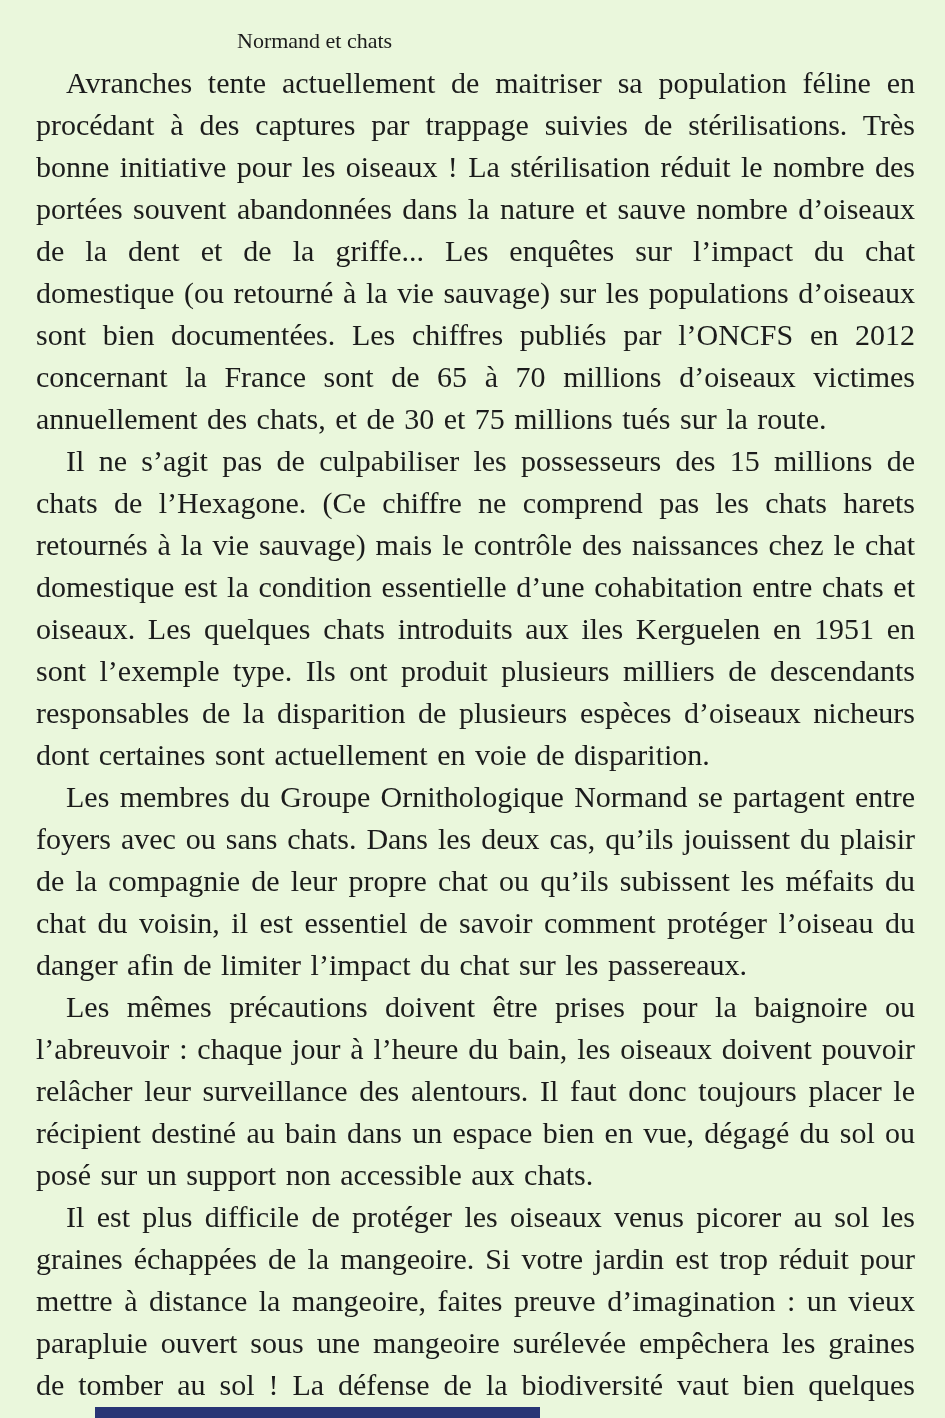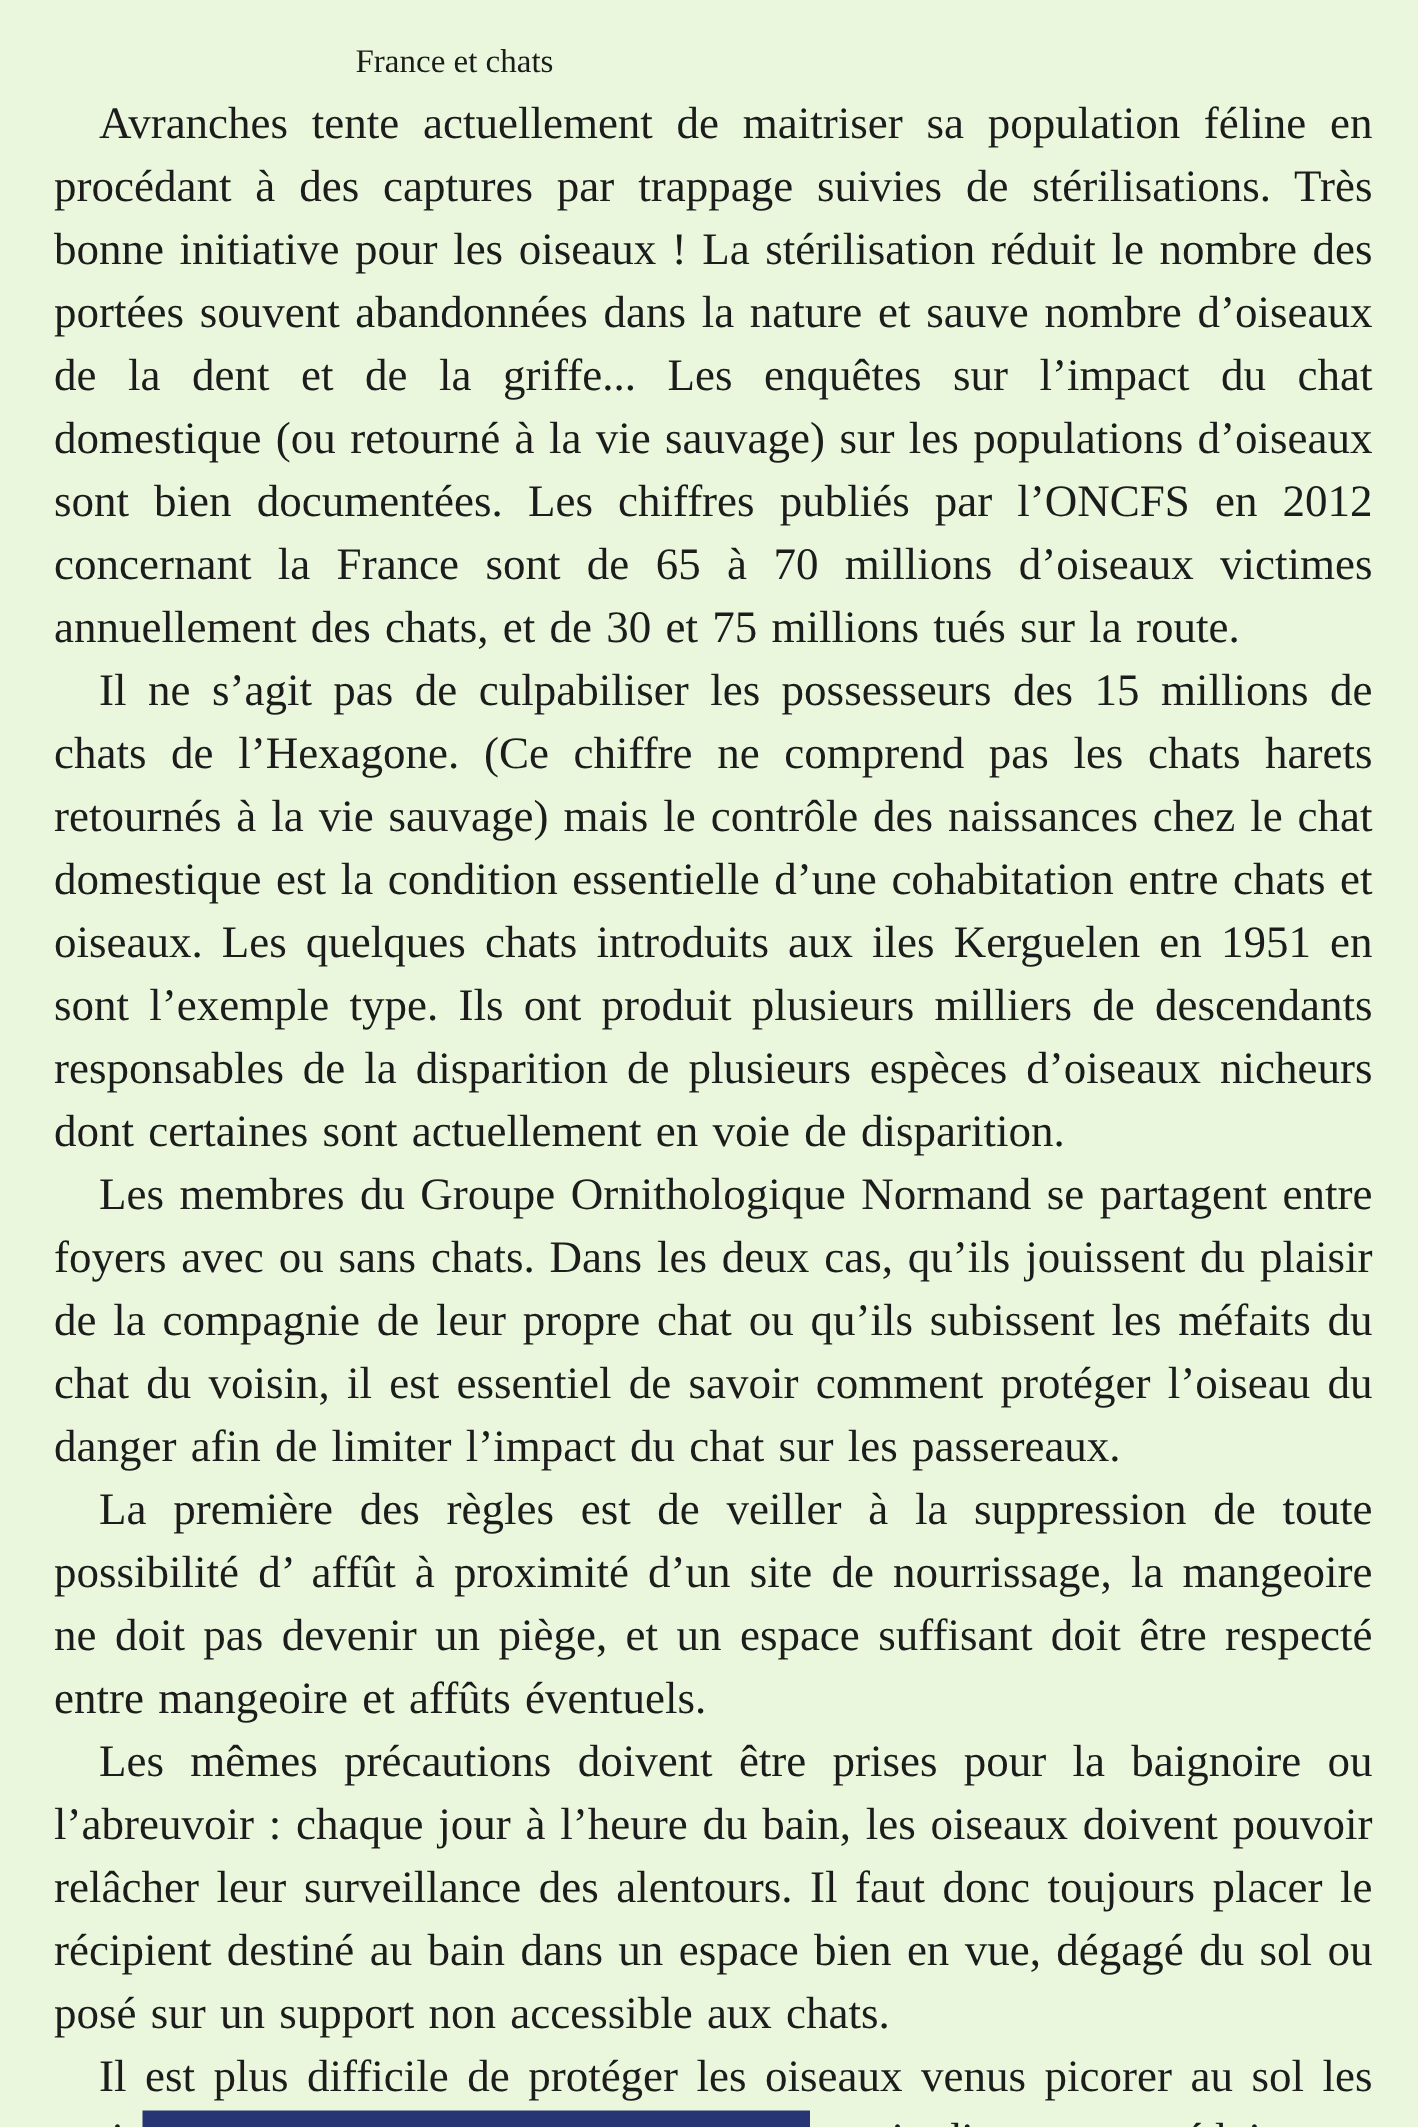--- a/index.html
+++ b/index.html
@@ -54,23 +54,22 @@
     width: 445px;
     height: 11px;
     background: #283575;
   }
 </style>
 </head>
 <body>
 
 <div class="page">
   <div class="content">
-    <p class="doc-title">France et chats</p>
+    <p class="doc-title">Normand et chats</p>
     <p class="para">Avranches tente actuellement de maitriser sa population féline  en procédant à des captures par trappage suivies de stérilisations. Très bonne initiative pour les oiseaux ! La stérilisation réduit le nombre des portées souvent abandonnées dans la nature et sauve nombre d’oiseaux de la dent et de la griffe... Les enquêtes sur l’impact du chat domestique (ou retourné à la vie sauvage) sur les populations d’oiseaux sont bien documentées. Les chiffres publiés par l’ONCFS en 2012 concernant la France sont de 65 à 70 millions d’oiseaux victimes annuellement des chats,  et de 30 et 75 millions tués sur la route.</p>
     <p class="para">Il ne s’agit pas de culpabiliser les possesseurs des 15 millions de chats de l’Hexagone. (Ce chiffre ne comprend pas les chats harets retournés à la vie sauvage) mais le contrôle des naissances chez le chat domestique est la condition essentielle d’une cohabitation entre chats et oiseaux. Les quelques chats introduits aux iles Kerguelen en 1951 en sont l’exemple type. Ils ont produit plusieurs milliers de descendants responsables de la disparition de plusieurs espèces d’oiseaux nicheurs dont certaines sont actuellement en voie de disparition.</p>
     <p class="para">Les membres du Groupe Ornithologique Normand se partagent entre foyers avec ou sans chats. Dans les deux cas, qu’ils jouissent du plaisir de la compagnie de leur propre chat ou qu’ils subissent les méfaits du chat du voisin, il est essentiel de savoir comment protéger l’oiseau du danger  afin de limiter l’impact du chat sur les passereaux.</p>
-    <p class="para">La première des règles est de veiller à la suppression de toute possibilité d’ affût à proximité d’un site de nourrissage, la mangeoire ne doit pas devenir un piège, et un espace suffisant doit être respecté entre mangeoire et affûts éventuels.</p>
     <p class="para">Les mêmes précautions doivent être prises pour la baignoire ou l’abreuvoir : chaque jour à l’heure du bain, les oiseaux doivent pouvoir relâcher leur surveillance des alentours. Il faut donc toujours placer le récipient destiné au bain dans un espace bien en vue, dégagé du sol ou posé sur un support non accessible aux chats.</p>
     <p class="para">Il est plus difficile de protéger les oiseaux venus picorer au sol les graines échappées de la mangeoire. Si votre jardin est trop réduit pour mettre à distance la mangeoire, faites preuve d’imagination : un vieux parapluie ouvert sous une mangeoire surélevée empêchera les graines de tomber au sol ! La défense de la biodiversité vaut bien quelques entorses à l’esthétique de votre jardin... Et cette initiative ne manquera pas de surprendre tout voisin dubitatif !</p>
     <p class="para signature">GONm/JCo/20211020</p>
   </div>
   <div class="bottom-bar"></div>
 </div>
 
 </body></html>

